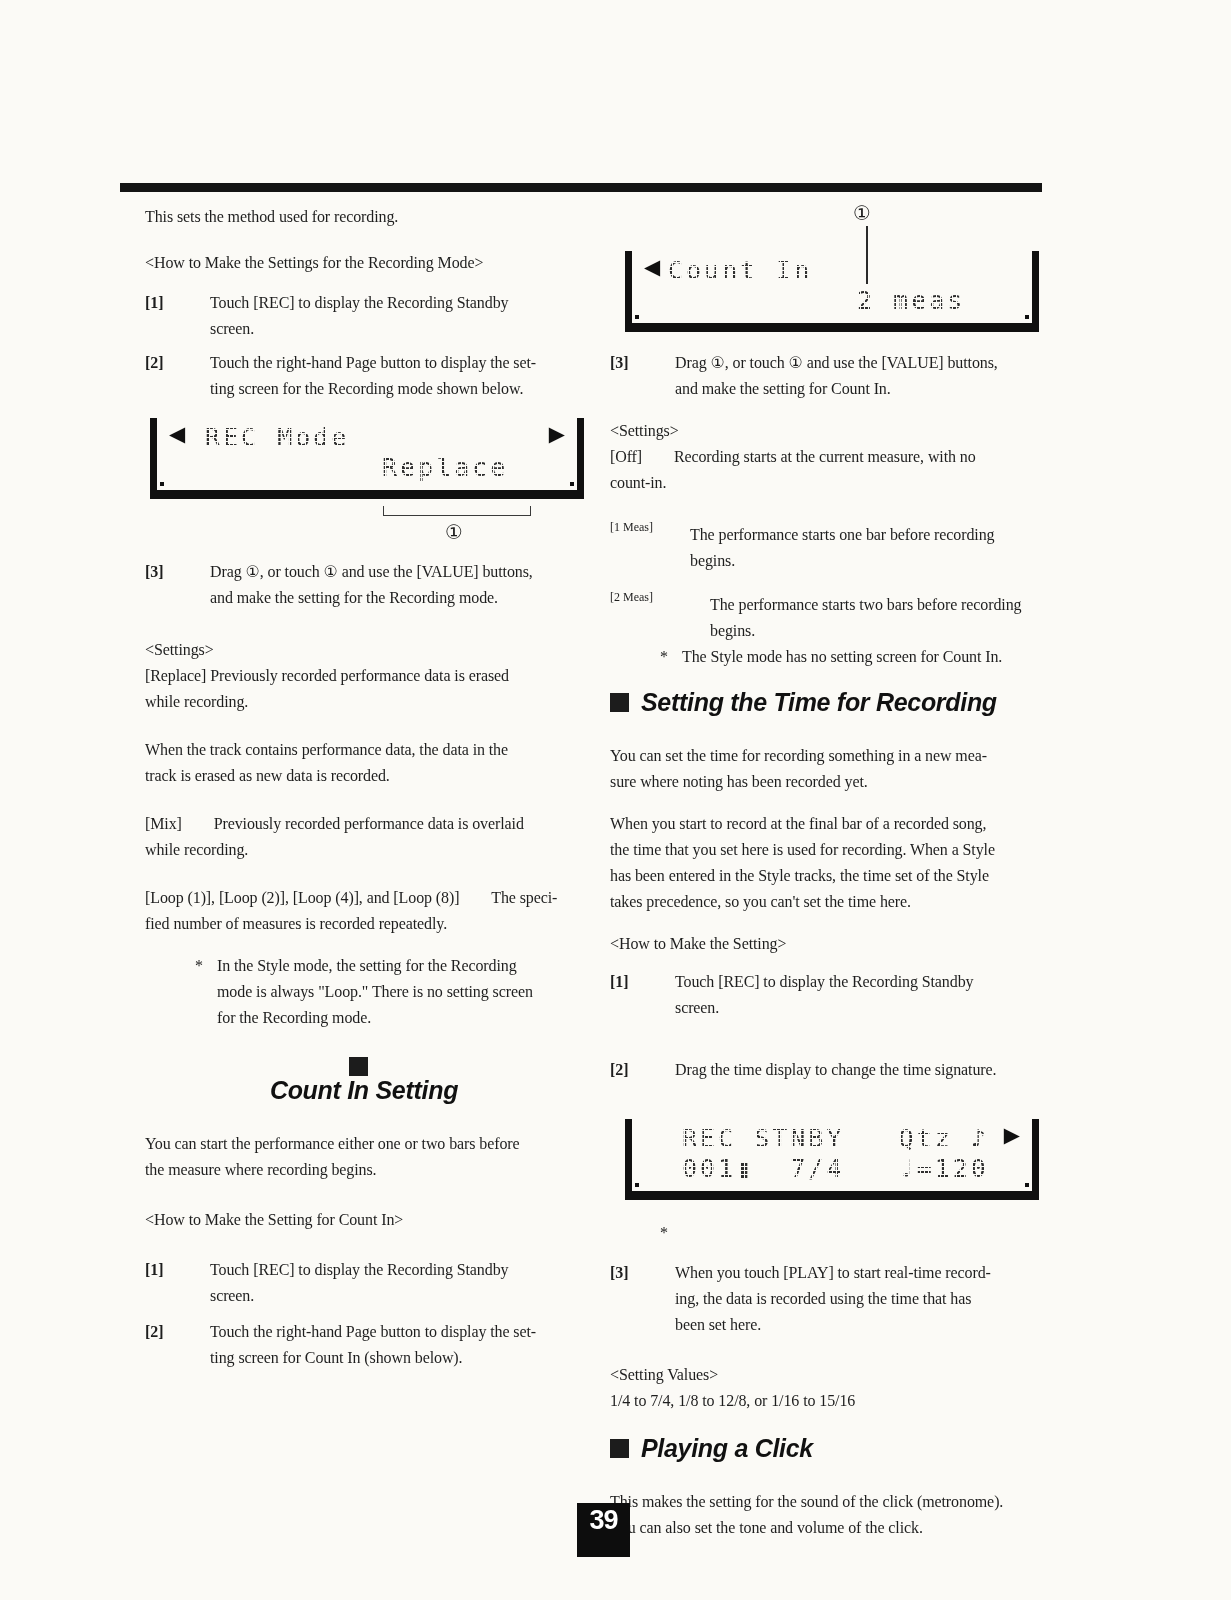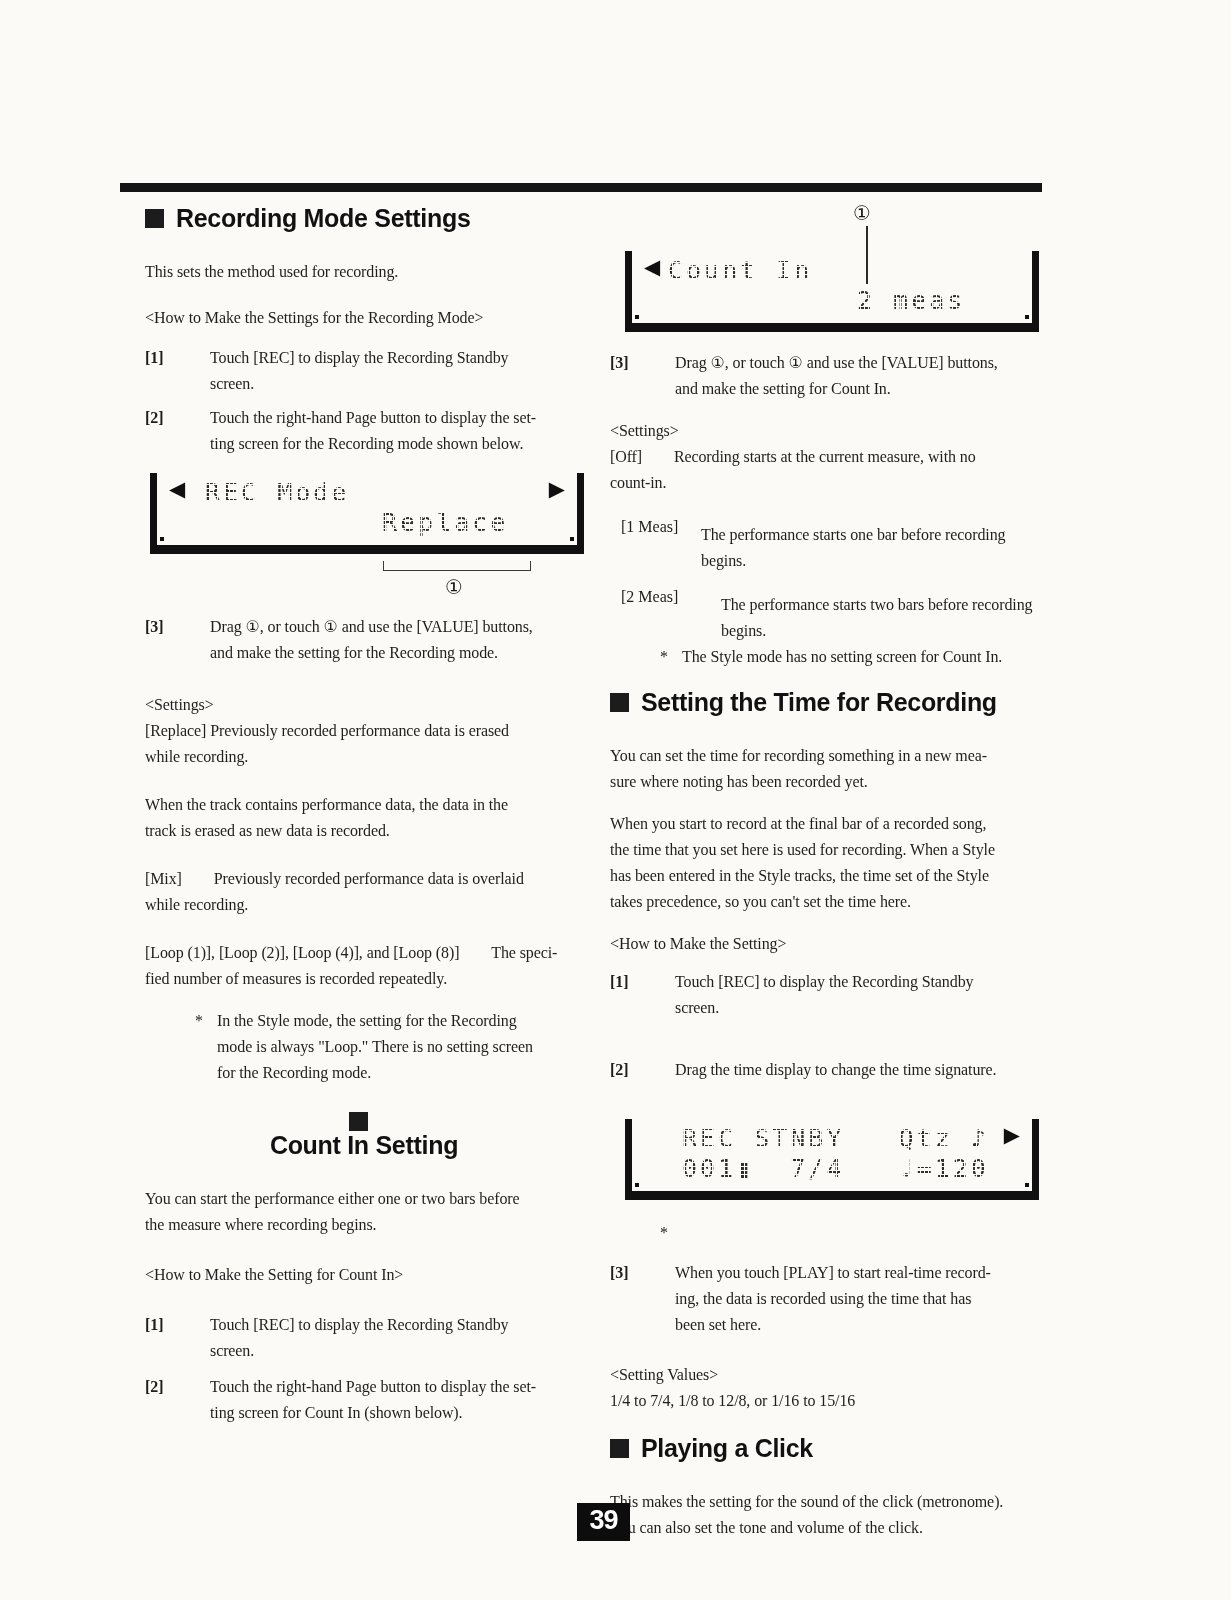--- a/index.html
+++ b/index.html
@@ -20,21 +20,21 @@
     font-weight:bold;font-size:25px;letter-spacing:-0.3px;
     margin:0 0 26px 0;color:#111;display:flex;align-items:center;
   }
   .sq{width:19px;height:19px;background:#1c1c1c;display:inline-block;margin-right:12px;flex:0 0 auto;}
 
   .body{font-size:16px;line-height:26px;margin:0 0 22px 0;white-space:pre-line;letter-spacing:-0.1px;}
   .step{display:flex;margin:0 0 14px 0;}
   .step-label{flex:0 0 65px;font-weight:bold;font-size:16px;line-height:26px;}
   .step-text{flex:1;font-size:16px;line-height:26px;white-space:pre-line;letter-spacing:-0.1px;}
   .def{display:flex;margin:0 0 10px 0;}
-  .def-term{flex:0 0 80px;font-size:16px;line-height:26px;margin-left:11px;}
+  .def-term{flex:0 0 80px;font-size:12px;line-height:26px;}
   .def-text{flex:1;font-size:16px;line-height:26px;white-space:pre-line;letter-spacing:-0.1px;margin-top:8px;}
   .note{display:flex;padding-left:50px;margin:0 0 24px 0;}
   .note-star{flex:0 0 22px;font-size:16px;line-height:26px;}
   .note-text{flex:1;font-size:16px;line-height:26px;white-space:pre-line;letter-spacing:-0.1px;}
 
   
   .lcd{
     position:relative;height:72px;
     border-left:7px solid #101010;border-right:7px solid #101010;border-bottom:9px solid #101010;
     background:transparent;
@@ -67,45 +67,41 @@
 
   
   .callout-above{position:relative;height:47px;z-index:7;}
   .above-callout{position:absolute;left:243px;top:-2px;}
   .callout-vline{position:absolute;left:256px;top:22px;width:2px;height:58px;background:#2a2a2a;}
 
   .lcd-ml5{margin-left:5px;width:420px;}
   .lcd-ml15{margin-left:15px;width:400px;}
 
   .page-badge{
-    position:absolute;left:577px;top:1503px;width:53px;height:38px;background:#0d0d0d;
+    position:absolute;left:577px;top:1503px;width:53px;height:54px;background:#0d0d0d;
     display:flex;align-items:flex-start;justify-content:center;
   }
   .page-badge span{
     font-family:"Liberation Sans","DejaVu Sans",sans-serif;
     font-weight:bold;font-size:27px;color:#ffffff;line-height:34px;letter-spacing:-1px;
   }
 
   
   .mb0{margin-bottom:0;gap:20px;} .mb8{margin-bottom:8px;} .mb10{margin-bottom:10px;}
   .mb12{margin-bottom:12px;} .mb14{margin-bottom:14px;} .mb16{margin-bottom:16px;}
   .mb18{margin-bottom:18px;} .mb20{margin-bottom:20px;} .mb24{margin-bottom:24px;}
-  .mb26{margin-bottom:26px;} .mb28{margin-bottom:28px;} .mb36{margin-bottom:36px;} .mt6{margin-top:6px;} .mt14{margin-top:14px;flex-direction:column;}
+  .mb26{margin-bottom:26px;} .mb28{margin-bottom:28px;font-style:italic;} .mb36{margin-bottom:36px;} .mt6{margin-top:6px;} .mt14{margin-top:14px;flex-direction:column;}
 </style>
 </head>
 <body>
 
 <div class="top-rule"></div>
 
 <div class="col col-left">
 
-  <h2 class="sec">
-    <span class="sq"></span>
-    <span>Recording Mode Settings</span>
-  </h2>
 
   <p class="body mb20">This sets the method used for recording.</p>
 
   <p class="body mb14">&lt;How to Make the Settings for the Recording Mode&gt;</p>
 
   <div class="step mb8">
     <span class="step-label">[1]</span>
     <span class="step-text">Touch [REC] to display the Recording Standby
 screen.</span>
   </div>

